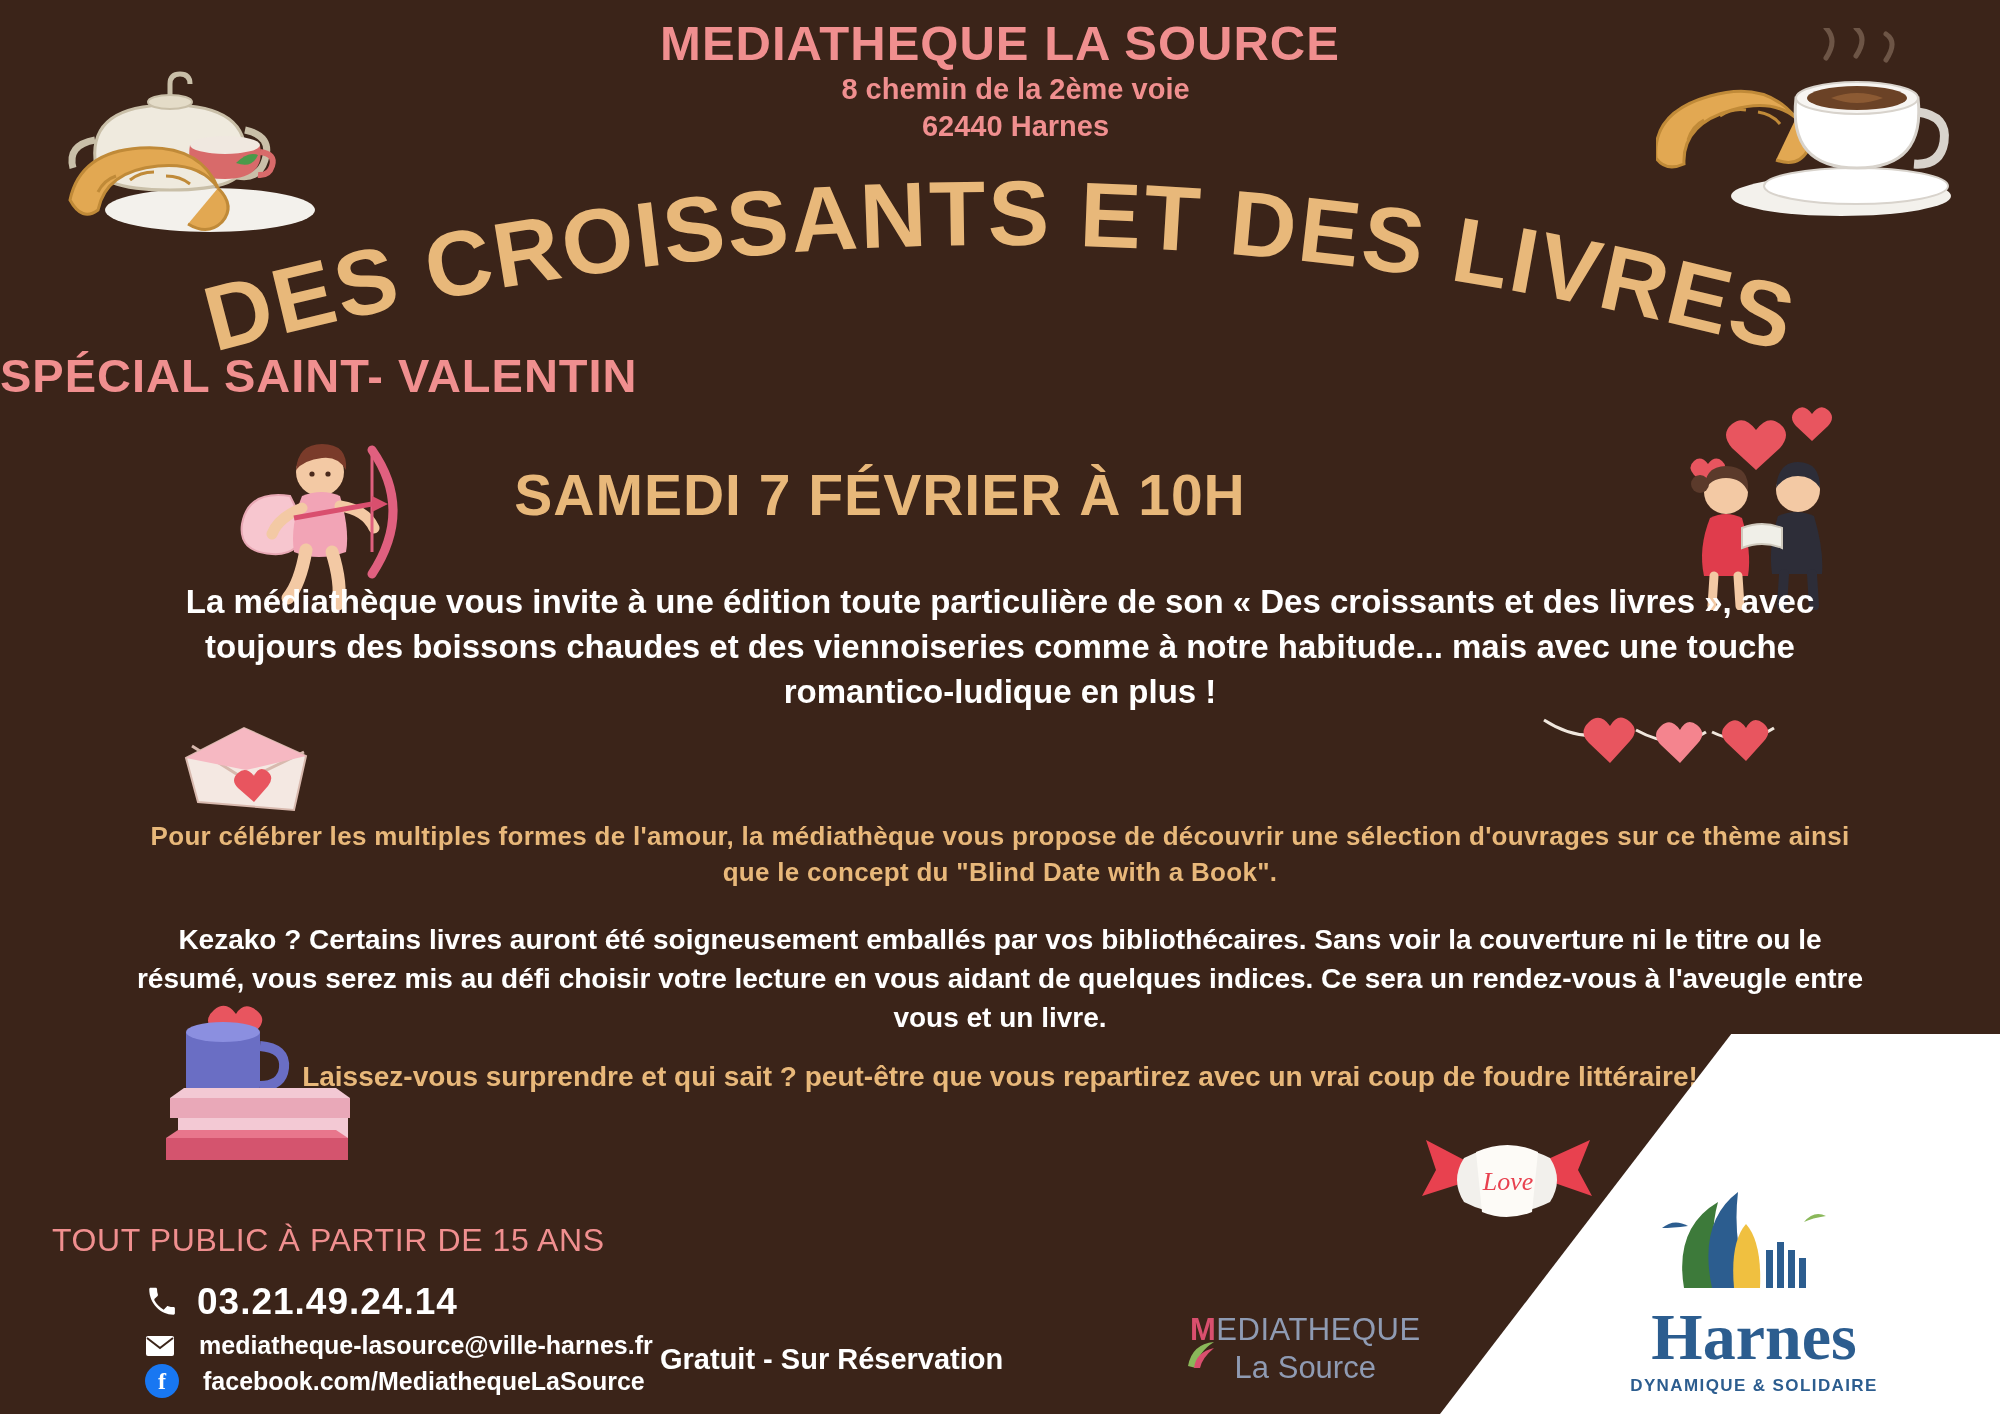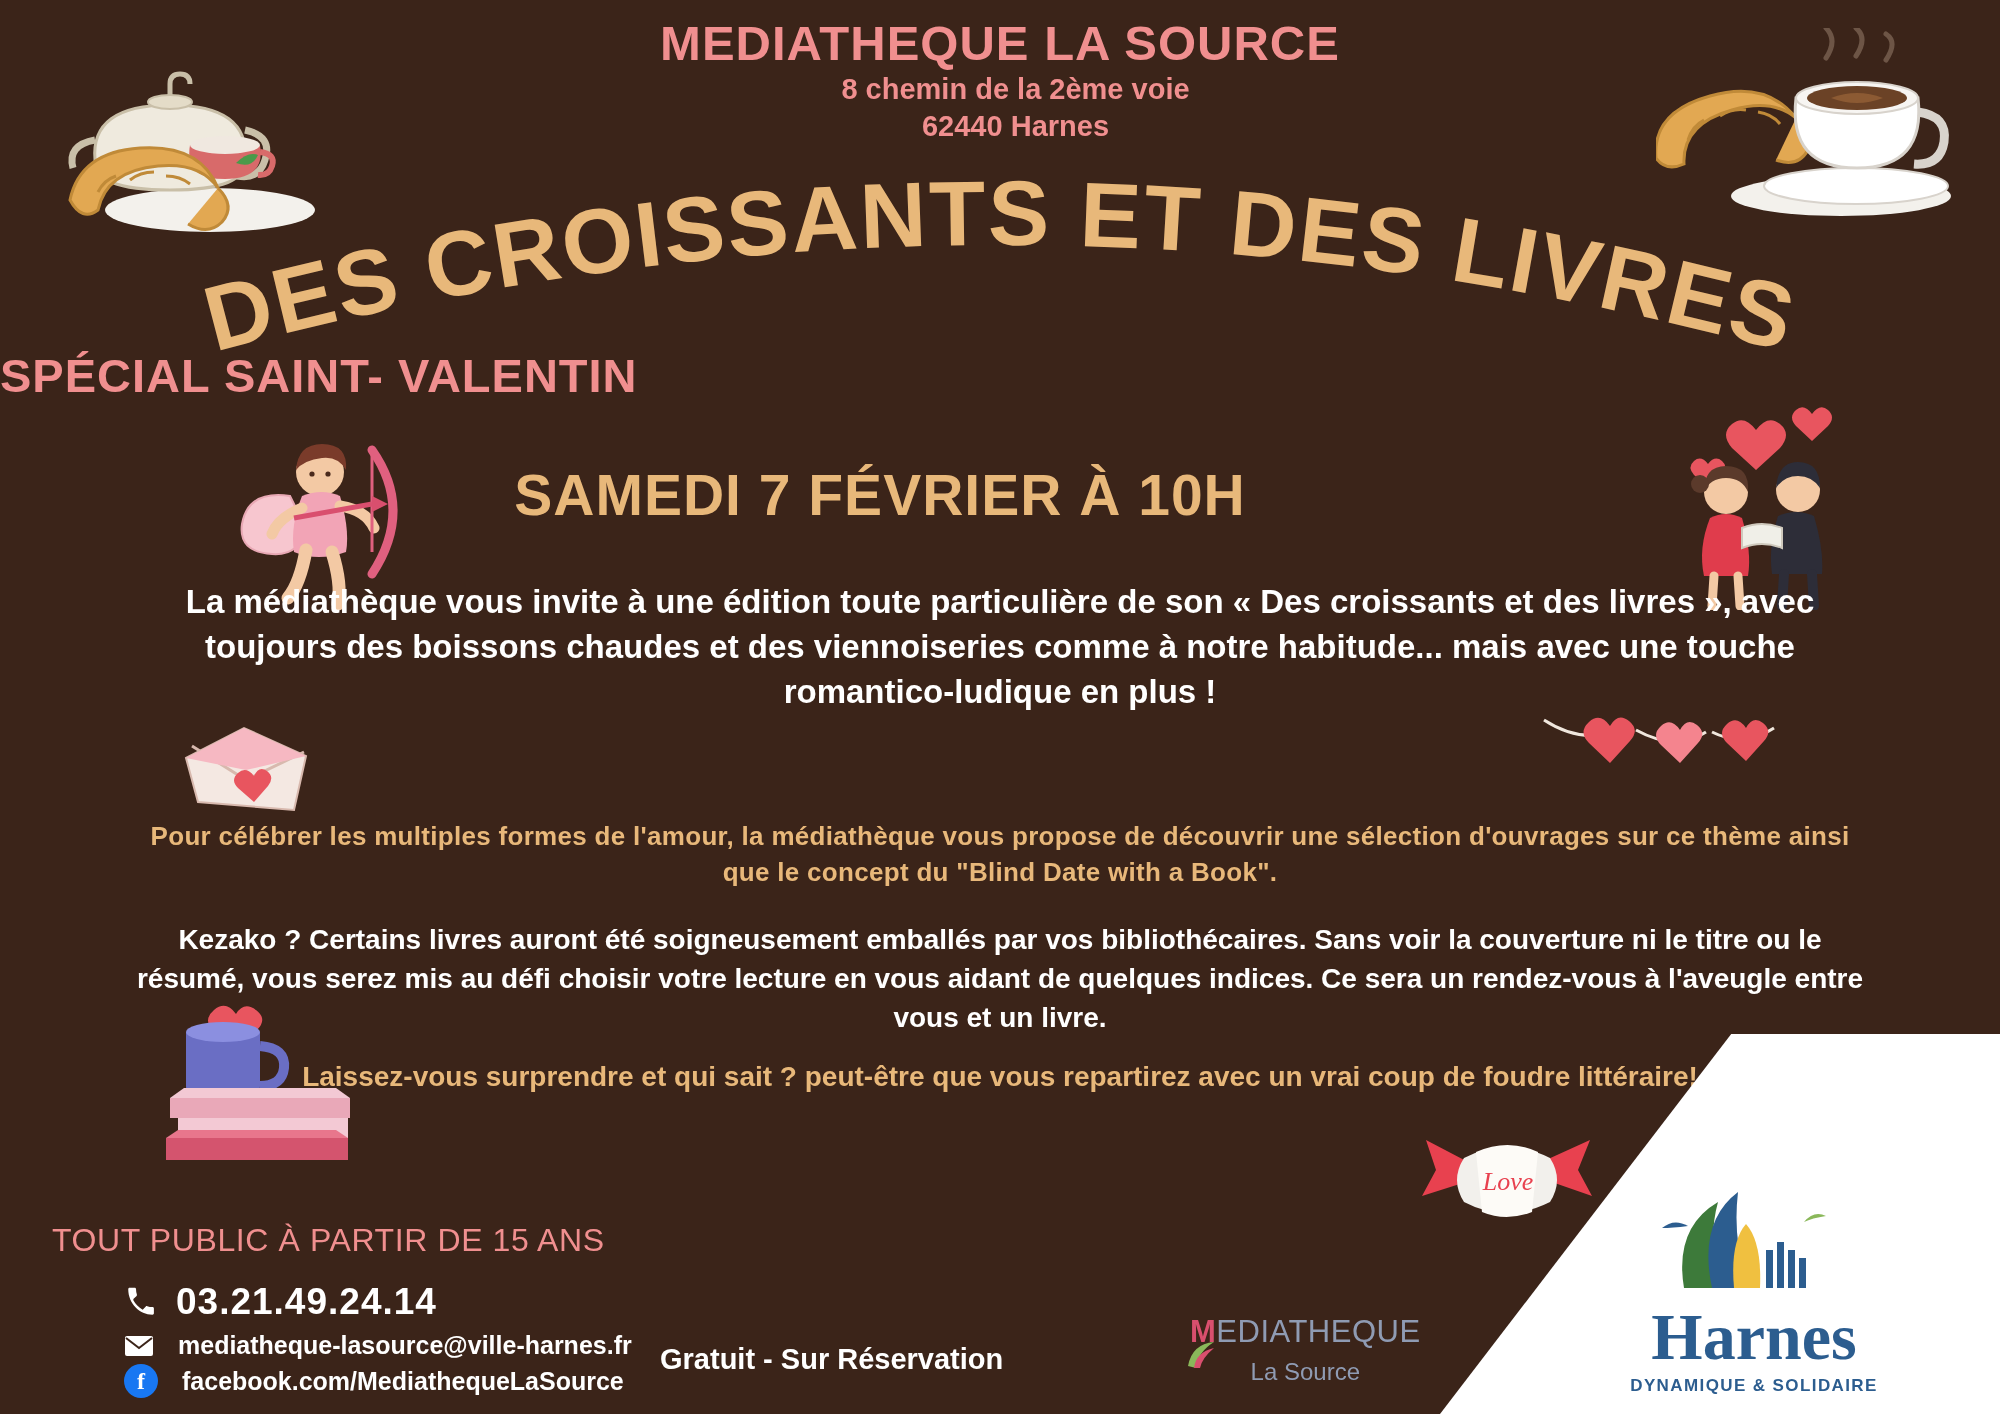--- a/index.html
+++ b/index.html
@@ -82,21 +82,21 @@
   }
 
   .audience {
     position: absolute; top: 1222px; left: 52px;
     color: #f08f8f; font-size: 32px; font-weight: normal;
     letter-spacing: .6px;
   }
 
   
   .footer { position: absolute; bottom: 0; left: 0; width: 2000px; height: 150px; }
-  .contact { position: absolute; left: 124px; bottom: 12px; }
+  .contact { position: absolute; left: 145px; bottom: 12px; }
   .contact .phone-row {
     display: flex; align-items: center; gap: 18px;
     margin-bottom: 8px;
   }
   .contact .phone-num {
     color: #ffffff; font-size: 37px; font-weight: bold; letter-spacing: 1px;
   }
   .contact .mail-row, .contact .fb-row {
     display: flex; align-items: center; gap: 24px; margin-bottom: 4px;
   }
@@ -113,21 +113,21 @@
   .gratuit {
     position: absolute; left: 660px; bottom: 38px;
     color: #ffffff; font-size: 29px; font-weight: bold;
   }
 
   
   .med-logo { position: absolute; left: 1190px; bottom: 28px; text-align: center; }
   .med-logo .line1 { font-size: 31px; letter-spacing: .5px; }
   .med-logo .line1 .m { color: #d94f6e; font-weight: bold; }
   .med-logo .line1 .rest { color: #8f9bb3; }
-  .med-logo .line2 { color: #8f9bb3; font-size: 24px; margin-top: 8px; }
+  .med-logo .line2 { color: #8f9bb3; font-size: 31px; margin-top: 2px; }
   .med-swoosh {
     position: absolute; left: -6px; bottom: 16px; width: 36px; height: 30px;
   }
 
   
   .corner {
     position: absolute; right: 0; bottom: 0;
     width: 560px; height: 380px;
     background: #ffffff;
     clip-path: polygon(100% 0, 100% 100%, 0 100%, 52% 0);

